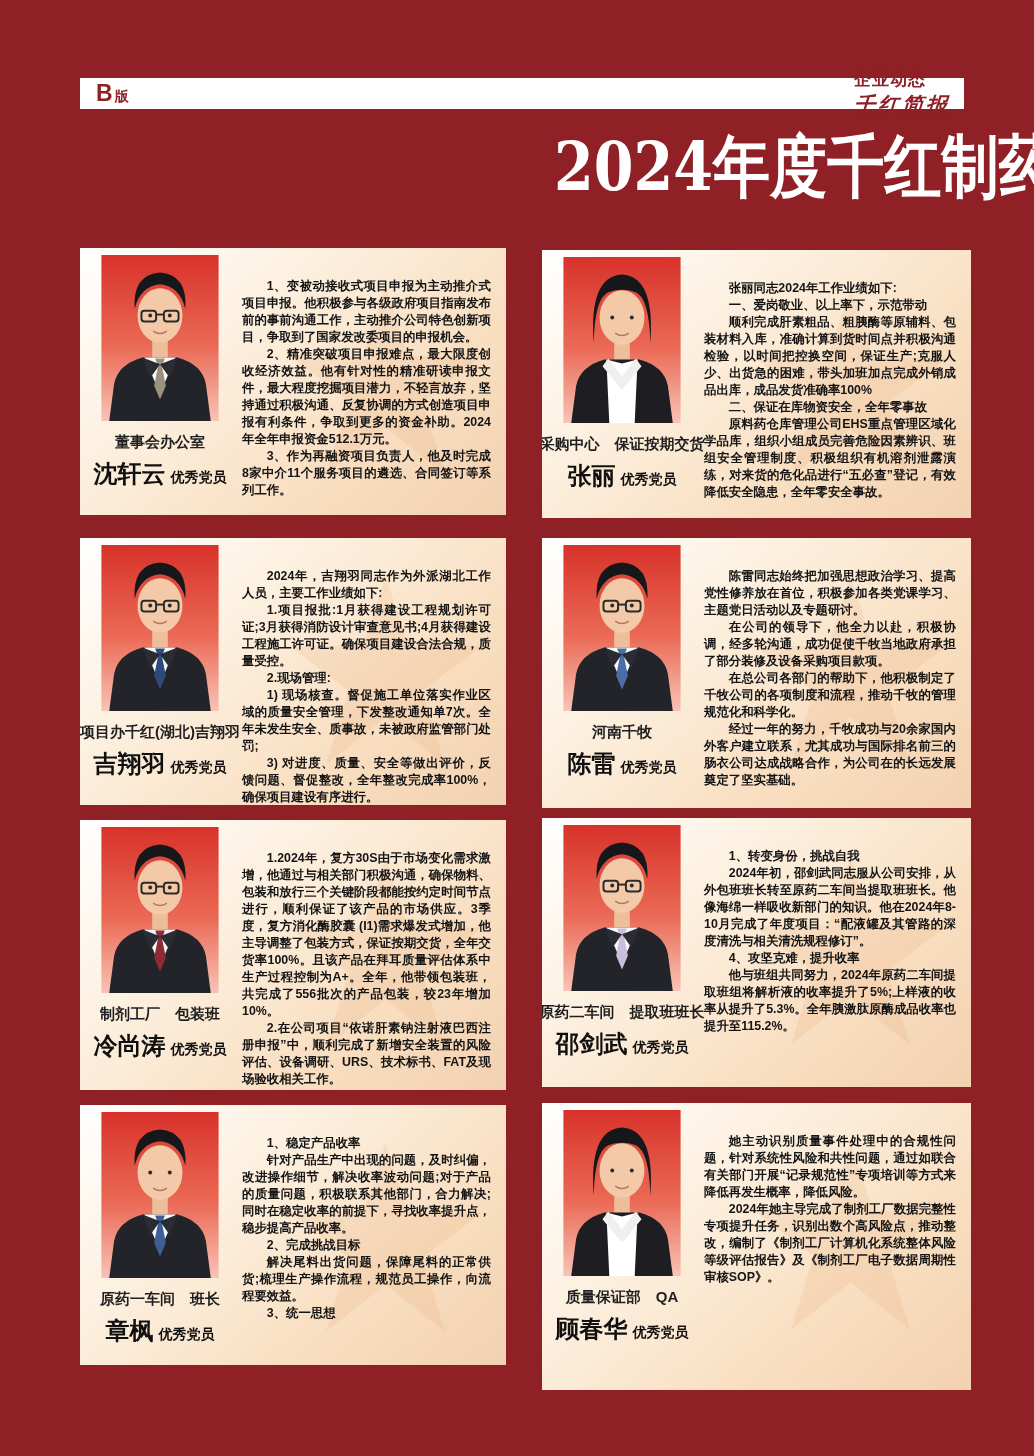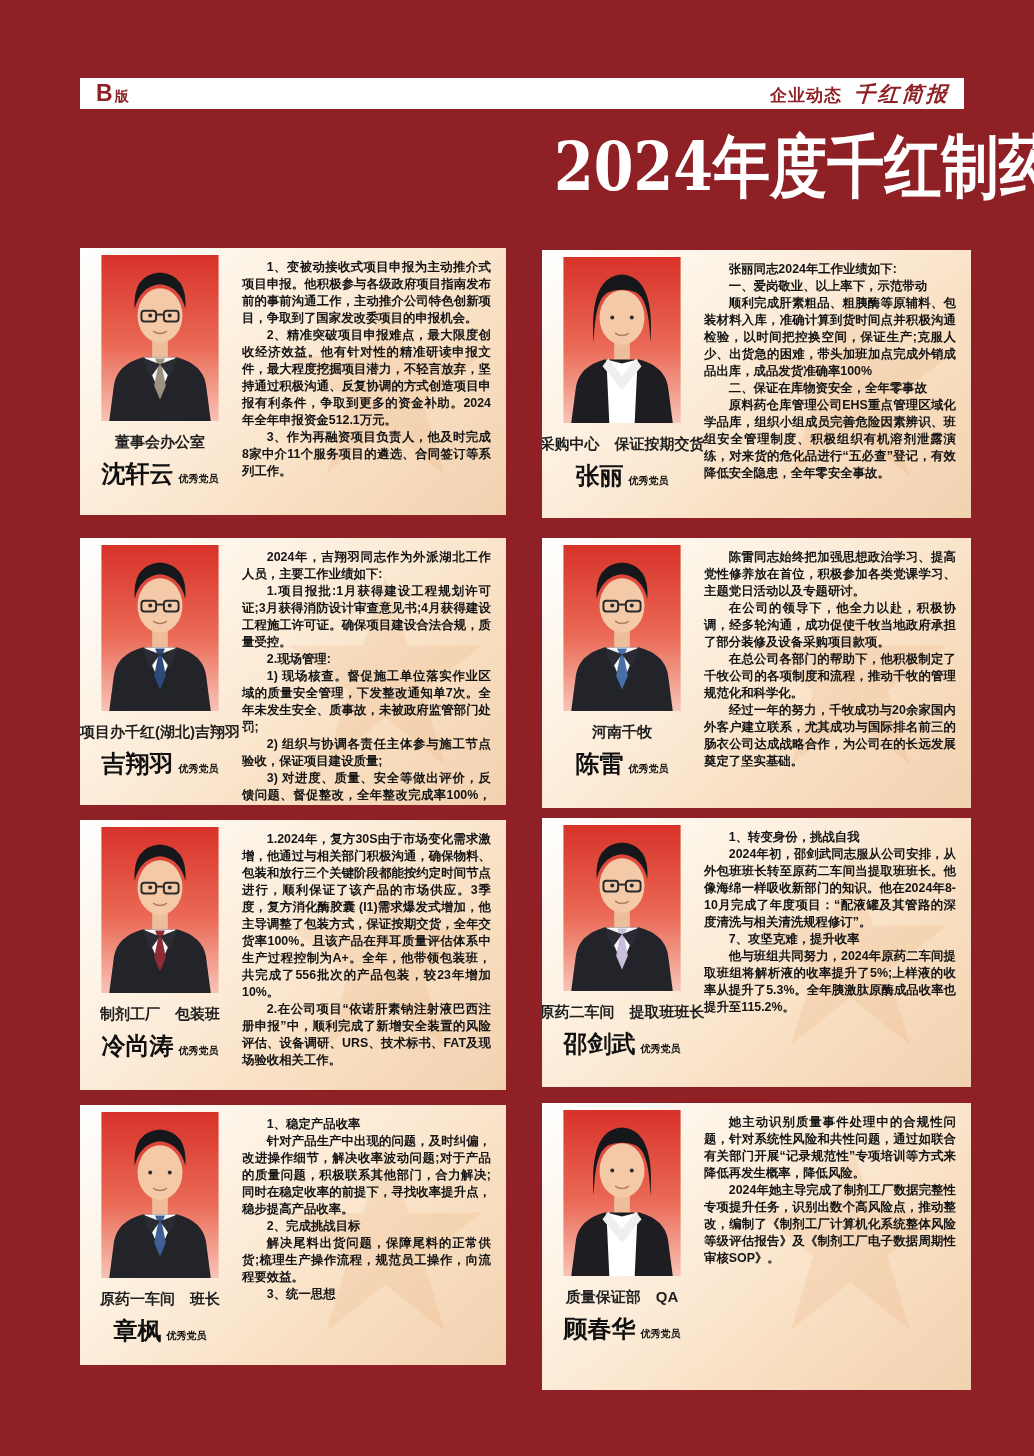--- a/index.html
+++ b/index.html
@@ -3,21 +3,21 @@
 <meta charset="utf-8">
 <style>
   html,body{margin:0;padding:0;width:1034px;height:1456px;overflow:hidden;background:#8E2026;}
   .page{position:relative;width:1034px;height:1456px;background:#8E2026;font-family:"Liberation Sans",sans-serif;}
 
   .masthead{position:absolute;left:80px;top:78px;width:884px;height:31px;background:#ffffff;
     display:flex;align-items:center;justify-content:space-between;padding:0 14px 0 16px;box-sizing:border-box;}
   .edition{color:#8E2026;display:flex;align-items:baseline;font-weight:700;}
   .edition .letter{font-size:23px;line-height:1;}
   .edition .suffix{font-size:14px;margin-left:2px;}
-  .mast-right{display:flex;align-items:baseline;color:#8E2026;}
+  .mast-right{display:flex;align-items:baseline;color:#8E2026;flex-direction:column;}
   .category{font-size:17px;font-weight:700;letter-spacing:1px;}
   .brand{font-family:"DejaVu Serif",serif;font-style:italic;font-weight:700;font-size:21px;
     margin-left:12px;letter-spacing:3px;transform:skewX(-4deg);}
 
   .page-title{position:absolute;left:554px;top:126px;color:#ffffff;
     font-family:"DejaVu Serif",serif;font-weight:700;font-size:68px;line-height:1.2;
     white-space:nowrap;transform:scaleX(0.84);transform-origin:left top;}
 
   .card{position:absolute;box-sizing:border-box;display:flex;overflow:hidden;
     background:linear-gradient(138deg,#ffffff 0%,#fdf2e3 30%,#f9dfc2 68%,#f2d1b0 100%);}
@@ -32,23 +32,23 @@
 
   .star{position:absolute;right:18px;top:34px;width:205px;height:205px;z-index:1;pointer-events:none;}
 
   .left-col{width:160px;flex:0 0 160px;display:flex;flex-direction:column;align-items:center;
     padding-top:7px;position:relative;z-index:2;}
   .portrait-slot{width:118px;height:166px;}
   .portrait-slot svg{display:block;}
   .dept{margin-top:12px;font-size:15px;font-weight:700;color:#1f1f1f;white-space:nowrap;}
   .name-line{margin-top:6px;white-space:nowrap;}
   .name{font-size:24px;font-weight:700;color:#101010;}
-  .award{font-size:10px;font-weight:700;color:#101010;margin-left:5px;}
-
-  .text-col{flex:1;padding:11px 15px 4px 2px;position:relative;z-index:2;}
+  .award{font-size:14px;font-weight:700;color:#101010;margin-left:5px;}
+
+  .text-col{flex:1;padding:30px 15px 4px 2px;position:relative;z-index:2;}
   .text-col p{margin:0;text-indent:2em;text-align:justify;
     font-size:12.4px;line-height:17px;font-weight:700;color:#141414;}
 </style>
 </head>
 <body>
 
 <div class="page">
 
   <div class="masthead">
     <div class="edition">
@@ -183,21 +183,20 @@
       <div class="dept">项目办千红(湖北)吉翔羽</div>
       <div class="name-line">
         <span class="name">吉翔羽</span><span class="award">优秀党员</span>
       </div>
     </div>
     <div class="text-col">
       <p>2024年，吉翔羽同志作为外派湖北工作人员，主要工作业绩如下:</p>
       <p>1.项目报批:1月获得建设工程规划许可证;3月获得消防设计审查意见书;4月获得建设工程施工许可证。确保项目建设合法合规，质量受控。</p>
       <p>2.现场管理:</p>
       <p>1) 现场核查。督促施工单位落实作业区域的质量安全管理，下发整改通知单7次。全年未发生安全、质事故，未被政府监管部门处罚;</p>
-      <p>2) 组织与协调各责任主体参与施工节点验收，保证项目建设质量;</p>
       <p>3) 对进度、质量、安全等做出评价，反馈问题、督促整改，全年整改完成率100%，确保项目建设有序进行。</p>
     </div>
   <svg class="star" viewBox="0 0 100 100">
         <polygon points="50,2 61,36 97,36 68,58 79,94 50,71 21,94 32,58 3,36 39,36" fill="#E08A4A" opacity="0.12"></polygon>
       </svg>
     </div>
 
   <div class="card c3">
     <div class="left-col">
       <div class="portrait-slot">
@@ -322,21 +321,21 @@
           </svg>
         </div>
       <div class="dept">原药二车间　提取班班长</div>
       <div class="name-line">
         <span class="name">邵剑武</span><span class="award">优秀党员</span>
       </div>
     </div>
     <div class="text-col">
       <p>1、转变身份，挑战自我</p>
       <p>2024年初，邵剑武同志服从公司安排，从外包班班长转至原药二车间当提取班班长。他像海绵一样吸收新部门的知识。他在2024年8-10月完成了年度项目：“配液罐及其管路的深度清洗与相关清洗规程修订”。</p>
-      <p>7、攻坚克难，提升收率</p>
+      <p>4、攻坚克难，提升收率</p>
       <p>他与班组共同努力，2024年原药二车间提取班组将解析液的收率提升了5%;上样液的收率从提升了5.3%。全年胰激肽原酶成品收率也提升至115.2%。</p>
     </div>
   <svg class="star" viewBox="0 0 100 100">
         <polygon points="50,2 61,36 97,36 68,58 79,94 50,71 21,94 32,58 3,36 39,36" fill="#E08A4A" opacity="0.12"></polygon>
       </svg>
     </div>
 
   <div class="card c6">
     <div class="left-col">
       <div class="portrait-slot">

